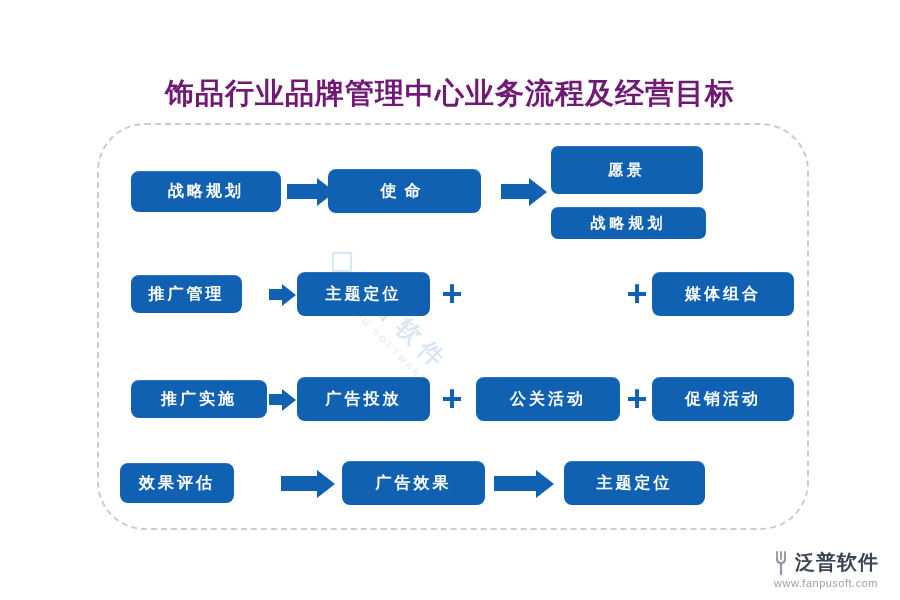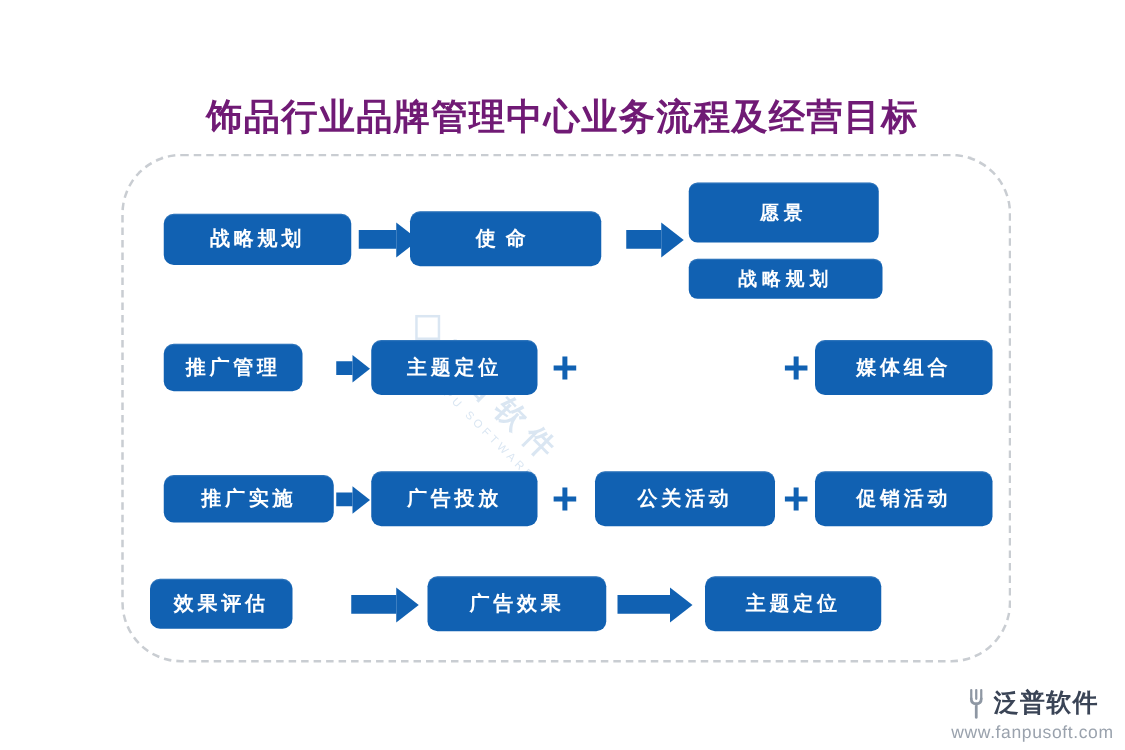--- a/index.html
+++ b/index.html
@@ -76,21 +76,21 @@
     margin-top: 4px; flex: none;
   }
   .wm-body { display: flex; flex-direction: column; }
   .wm-text { font-size: 24px; font-weight: bold; letter-spacing: 8px; }
   .wm-sub { font-size: 9px; letter-spacing: 3px; margin-top: 3px; }
 
   .footer { position: absolute; left: 760px; top: 549px; width: 132px; }
   .brand-row { display: flex; align-items: center; justify-content: center; gap: 4px; }
   .brand-icon { display: inline-flex; }
   .brand-name { font-size: 20px; font-weight: bold; color: #3a4456; letter-spacing: 1px; }
-  .brand-url { text-align: center; font-size: 14px; color: #9aa2ad; margin-top: 1px; letter-spacing: 0.5px; }
+  .brand-url { text-align: center; font-size: 11px; color: #9aa2ad; margin-top: 1px; letter-spacing: 0.5px; }
 </style>
 </head>
 <body>
 
 <div class="stage">
 
   <h1 class="title">饰品行业品牌管理中心业务流程及经营目标</h1>
 
   <div class="frame"></div>
 

